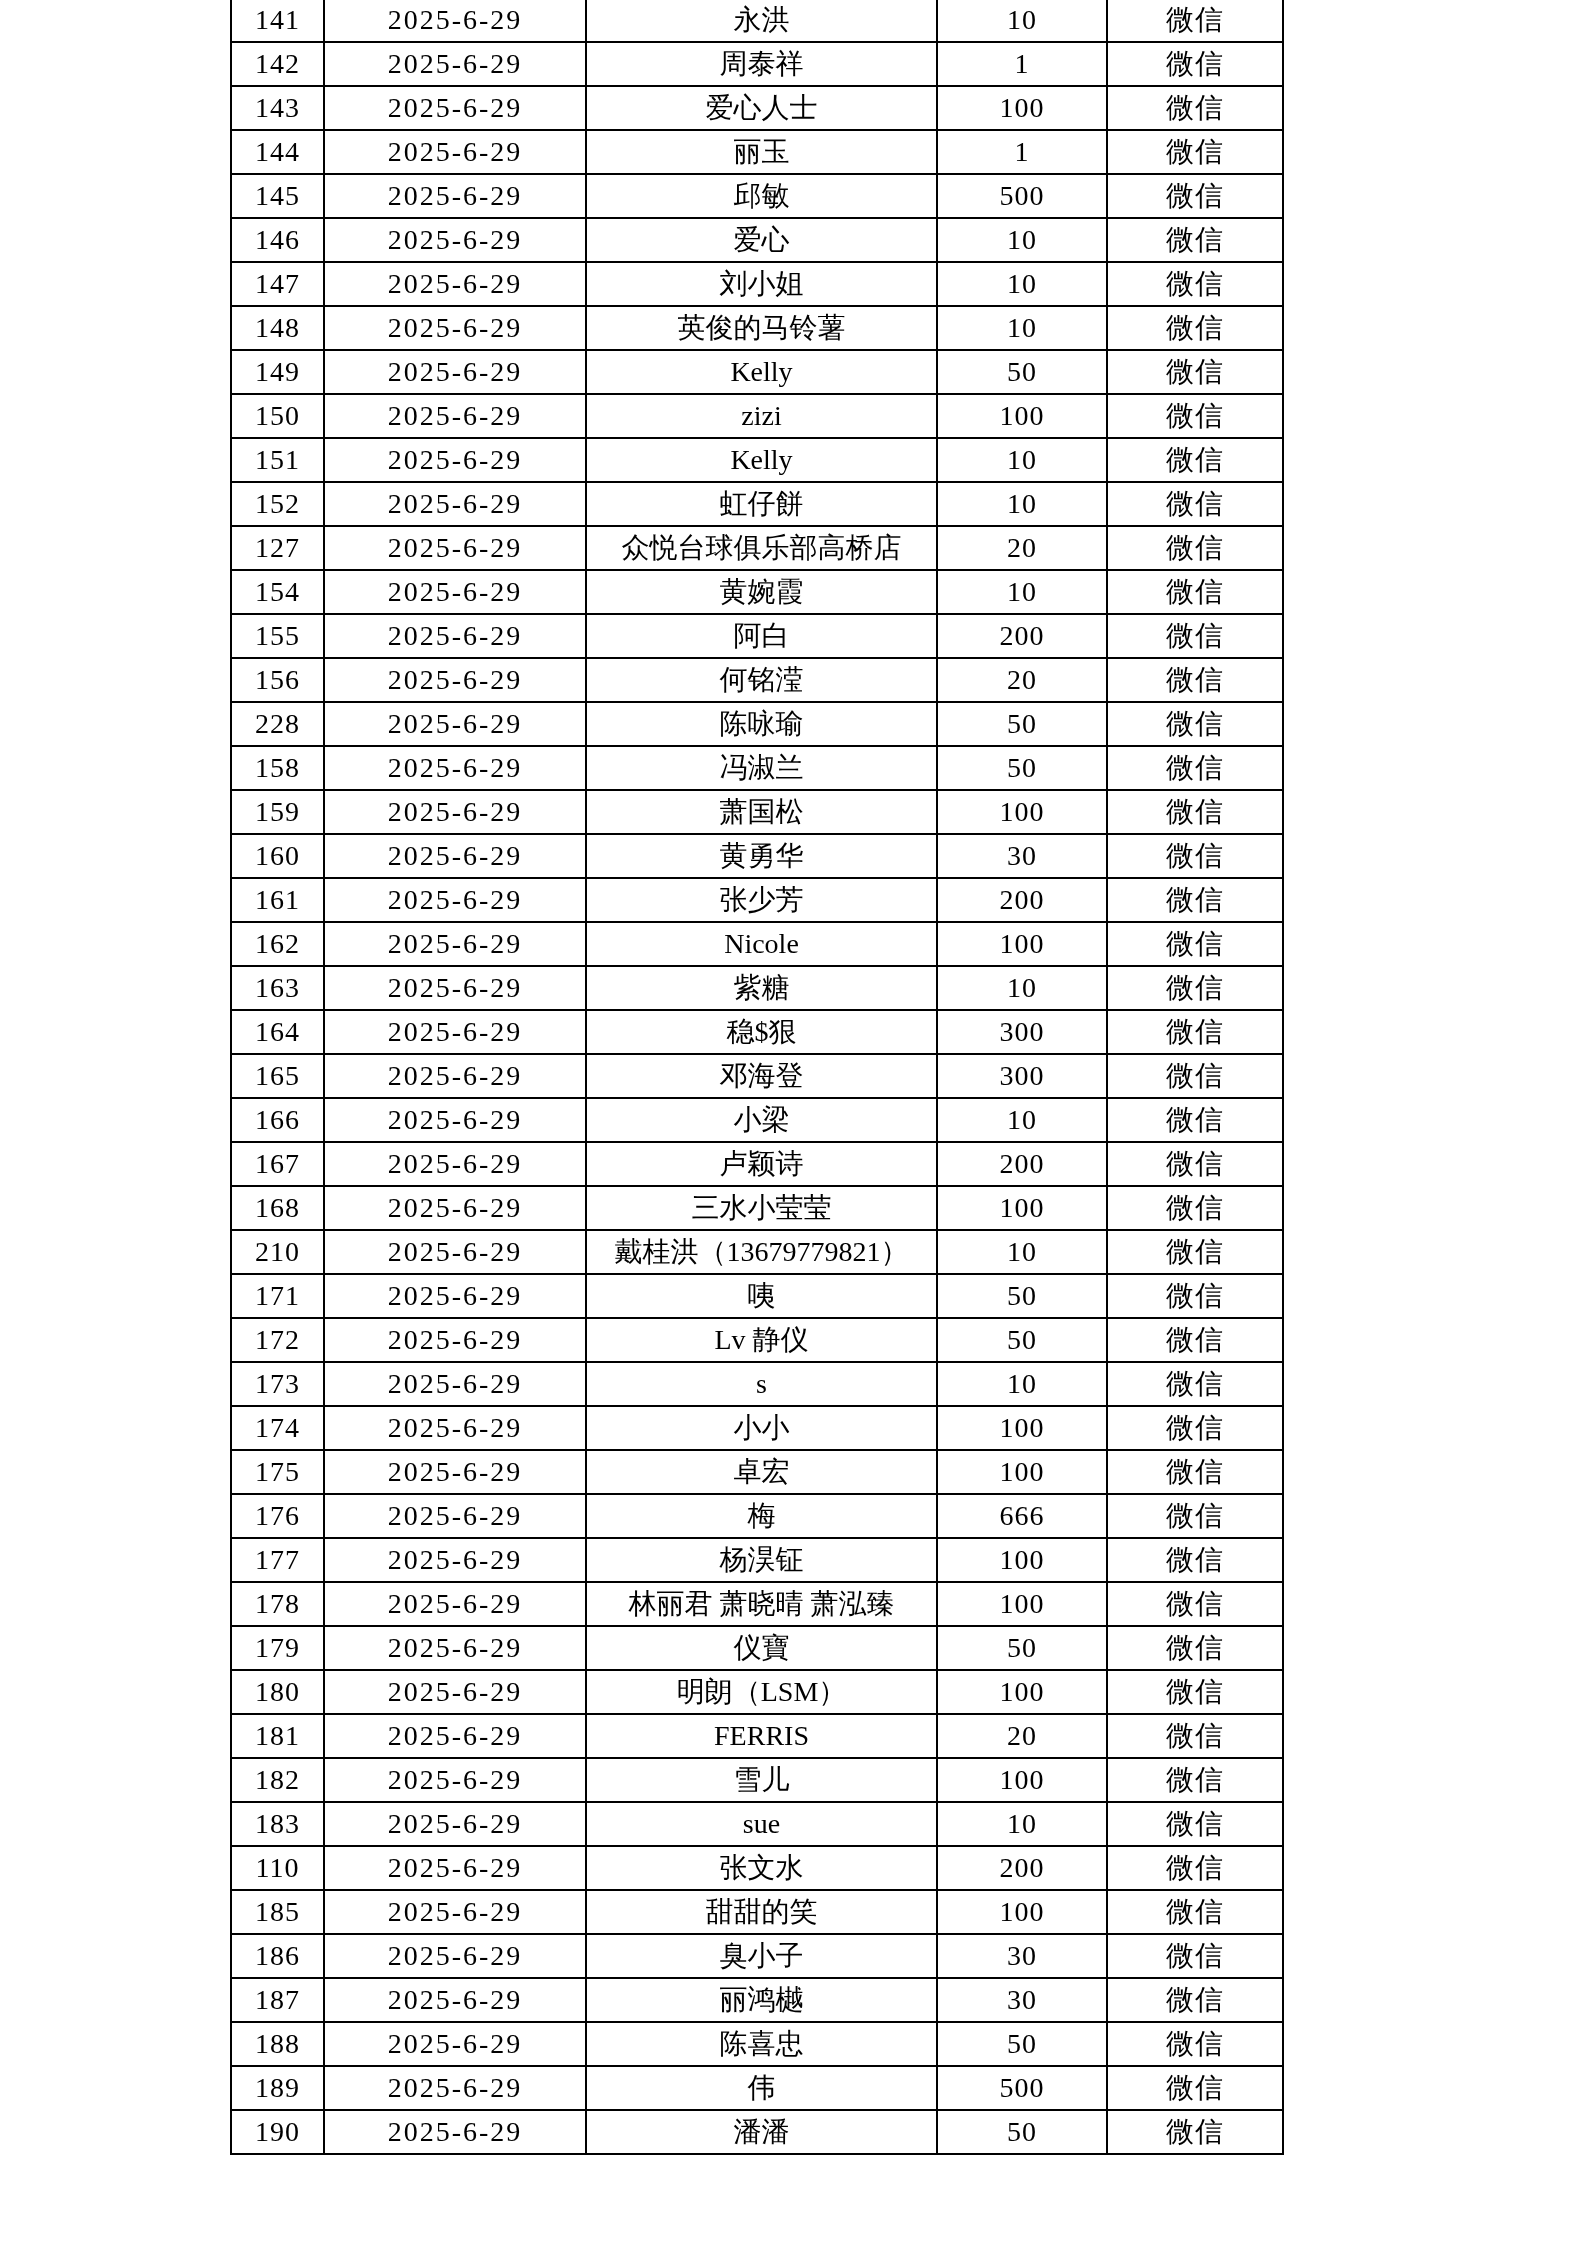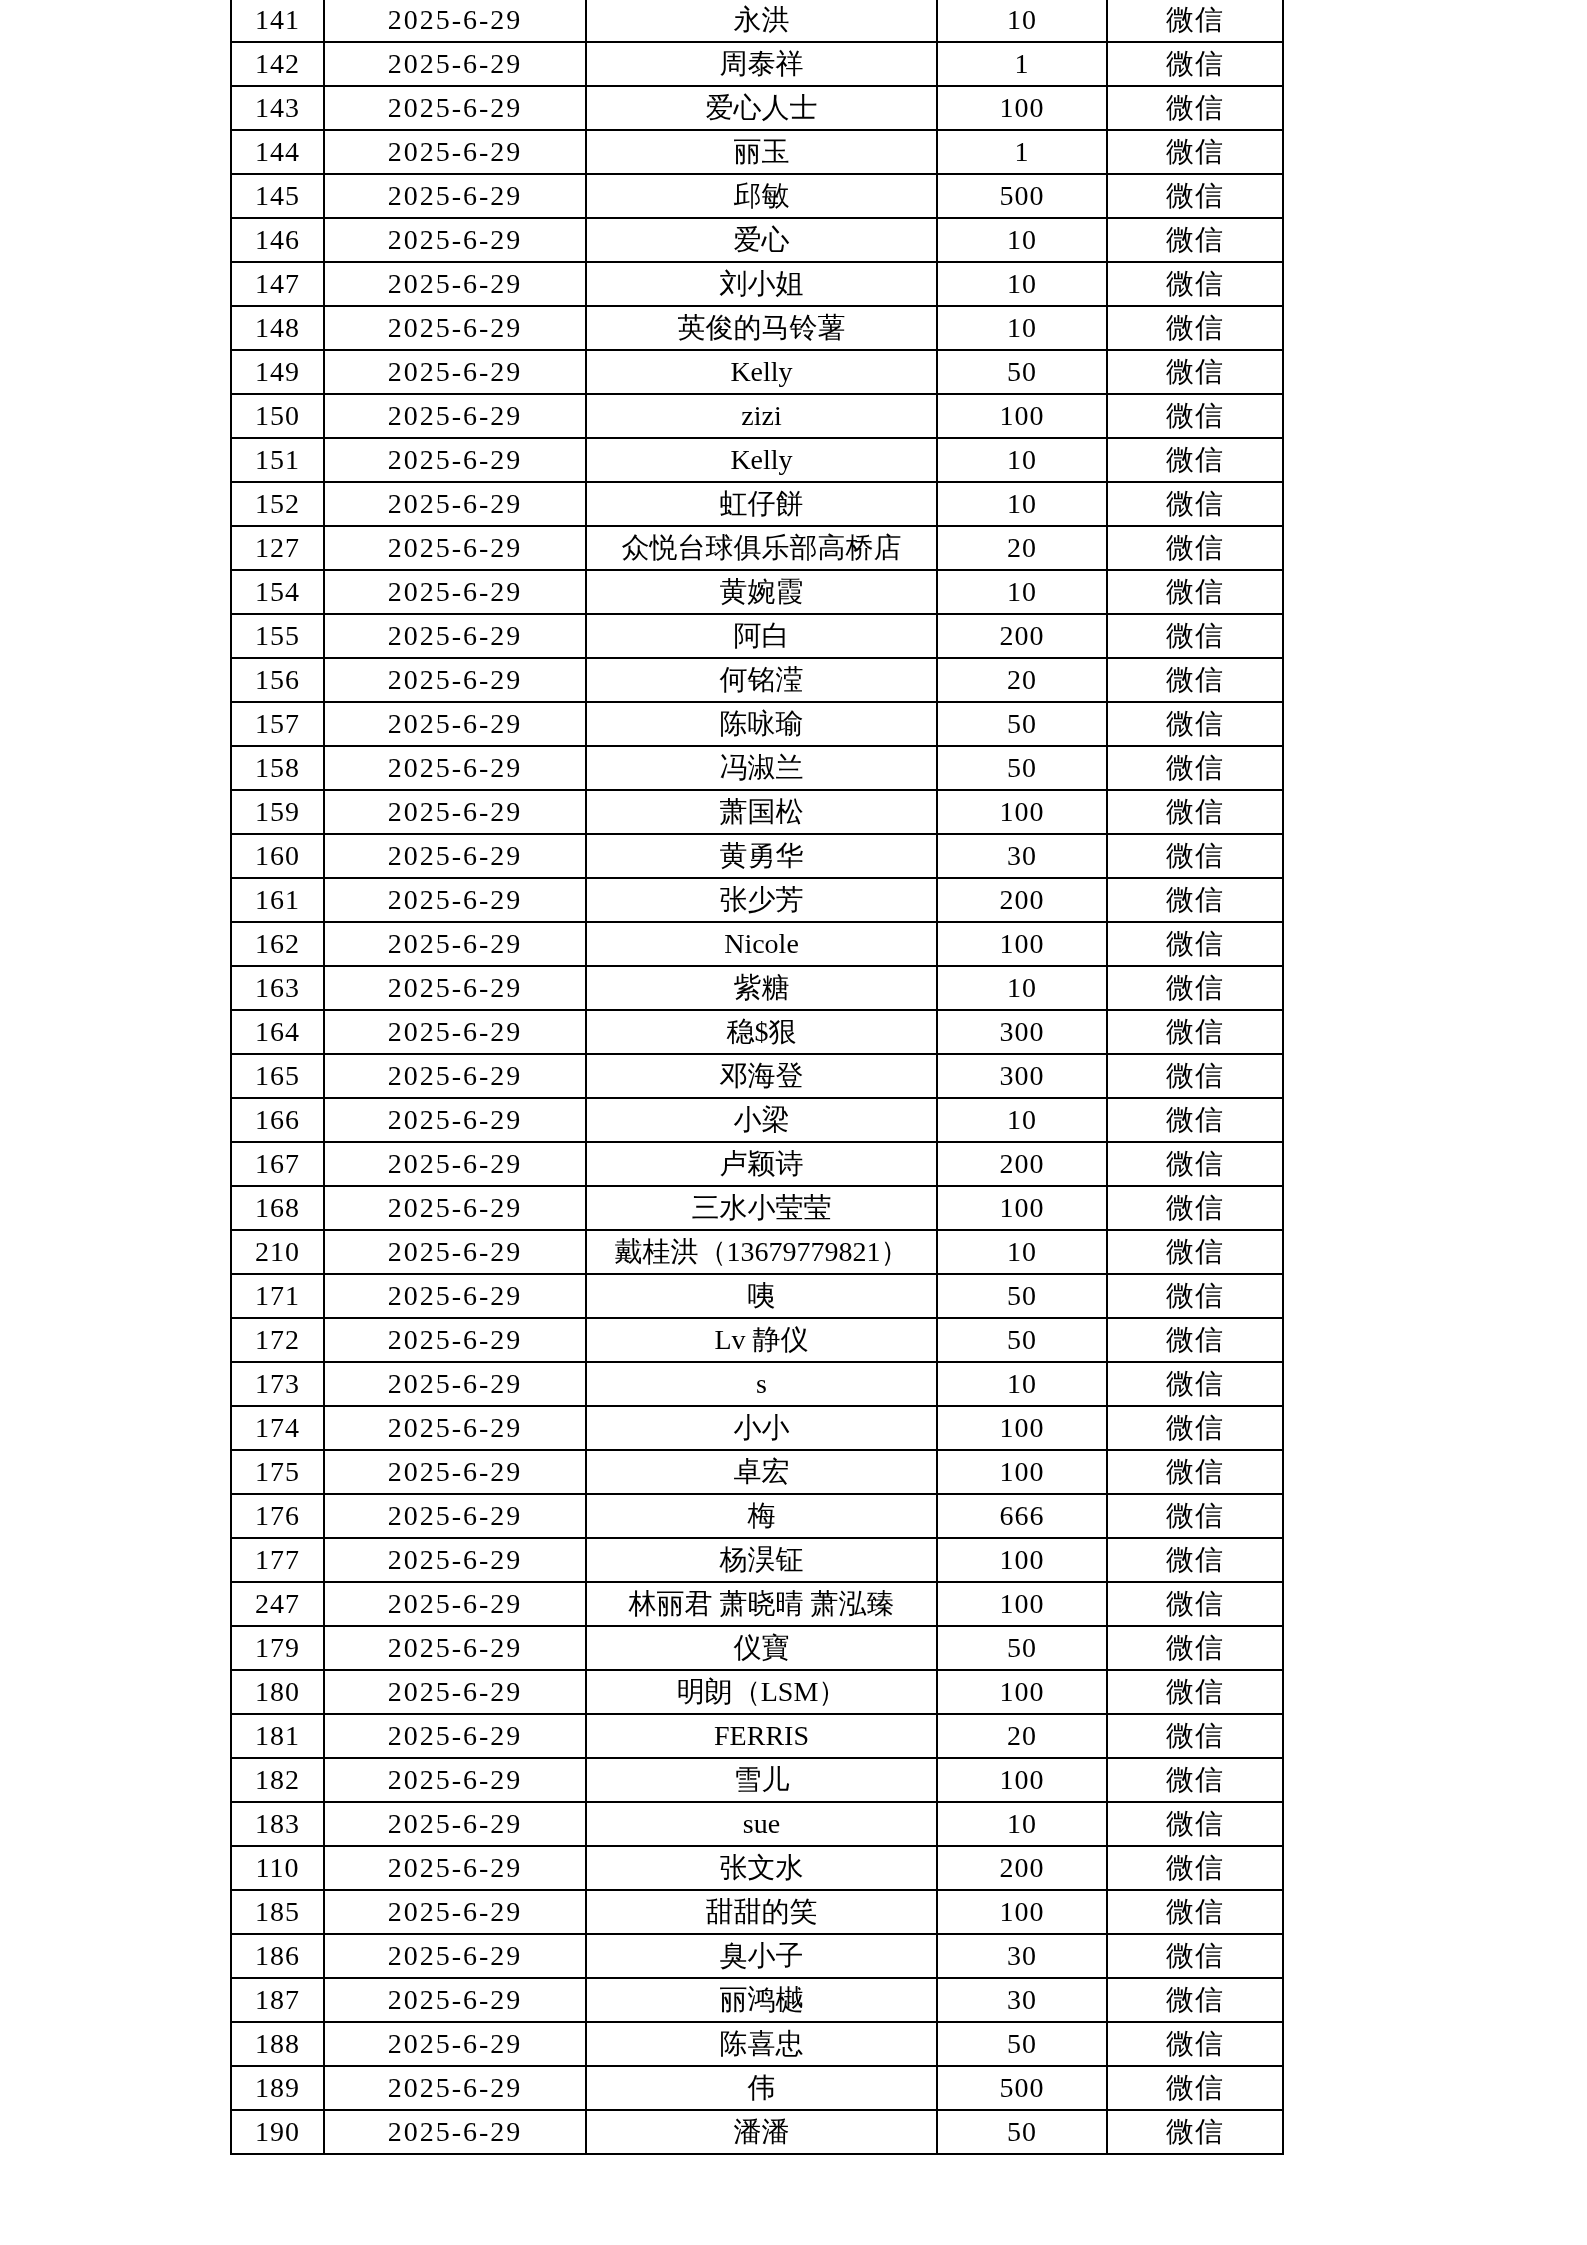--- a/index.html
+++ b/index.html
@@ -162,21 +162,21 @@
           <td class="cell-method">微信</td>
         </tr>
         <tr>
           <td class="cell-index">156</td>
           <td class="cell-date">2025-6-29</td>
           <td class="cell-name">何铭滢</td>
           <td class="cell-amount">20</td>
           <td class="cell-method">微信</td>
         </tr>
         <tr>
-          <td class="cell-index">157</td>
+          <td class="cell-index">228</td>
           <td class="cell-date">2025-6-29</td>
           <td class="cell-name">陈咏瑜</td>
           <td class="cell-amount">50</td>
           <td class="cell-method">微信</td>
         </tr>
         <tr>
           <td class="cell-index">158</td>
           <td class="cell-date">2025-6-29</td>
           <td class="cell-name">冯淑兰</td>
           <td class="cell-amount">50</td>
@@ -302,21 +302,21 @@
           <td class="cell-method">微信</td>
         </tr>
         <tr>
           <td class="cell-index">177</td>
           <td class="cell-date">2025-6-29</td>
           <td class="cell-name">杨淏钲</td>
           <td class="cell-amount">100</td>
           <td class="cell-method">微信</td>
         </tr>
         <tr>
-          <td class="cell-index">247</td>
+          <td class="cell-index">178</td>
           <td class="cell-date">2025-6-29</td>
           <td class="cell-name">林丽君 萧晓晴 萧泓臻</td>
           <td class="cell-amount">100</td>
           <td class="cell-method">微信</td>
         </tr>
         <tr>
           <td class="cell-index">179</td>
           <td class="cell-date">2025-6-29</td>
           <td class="cell-name">仪寶</td>
           <td class="cell-amount">50</td>

